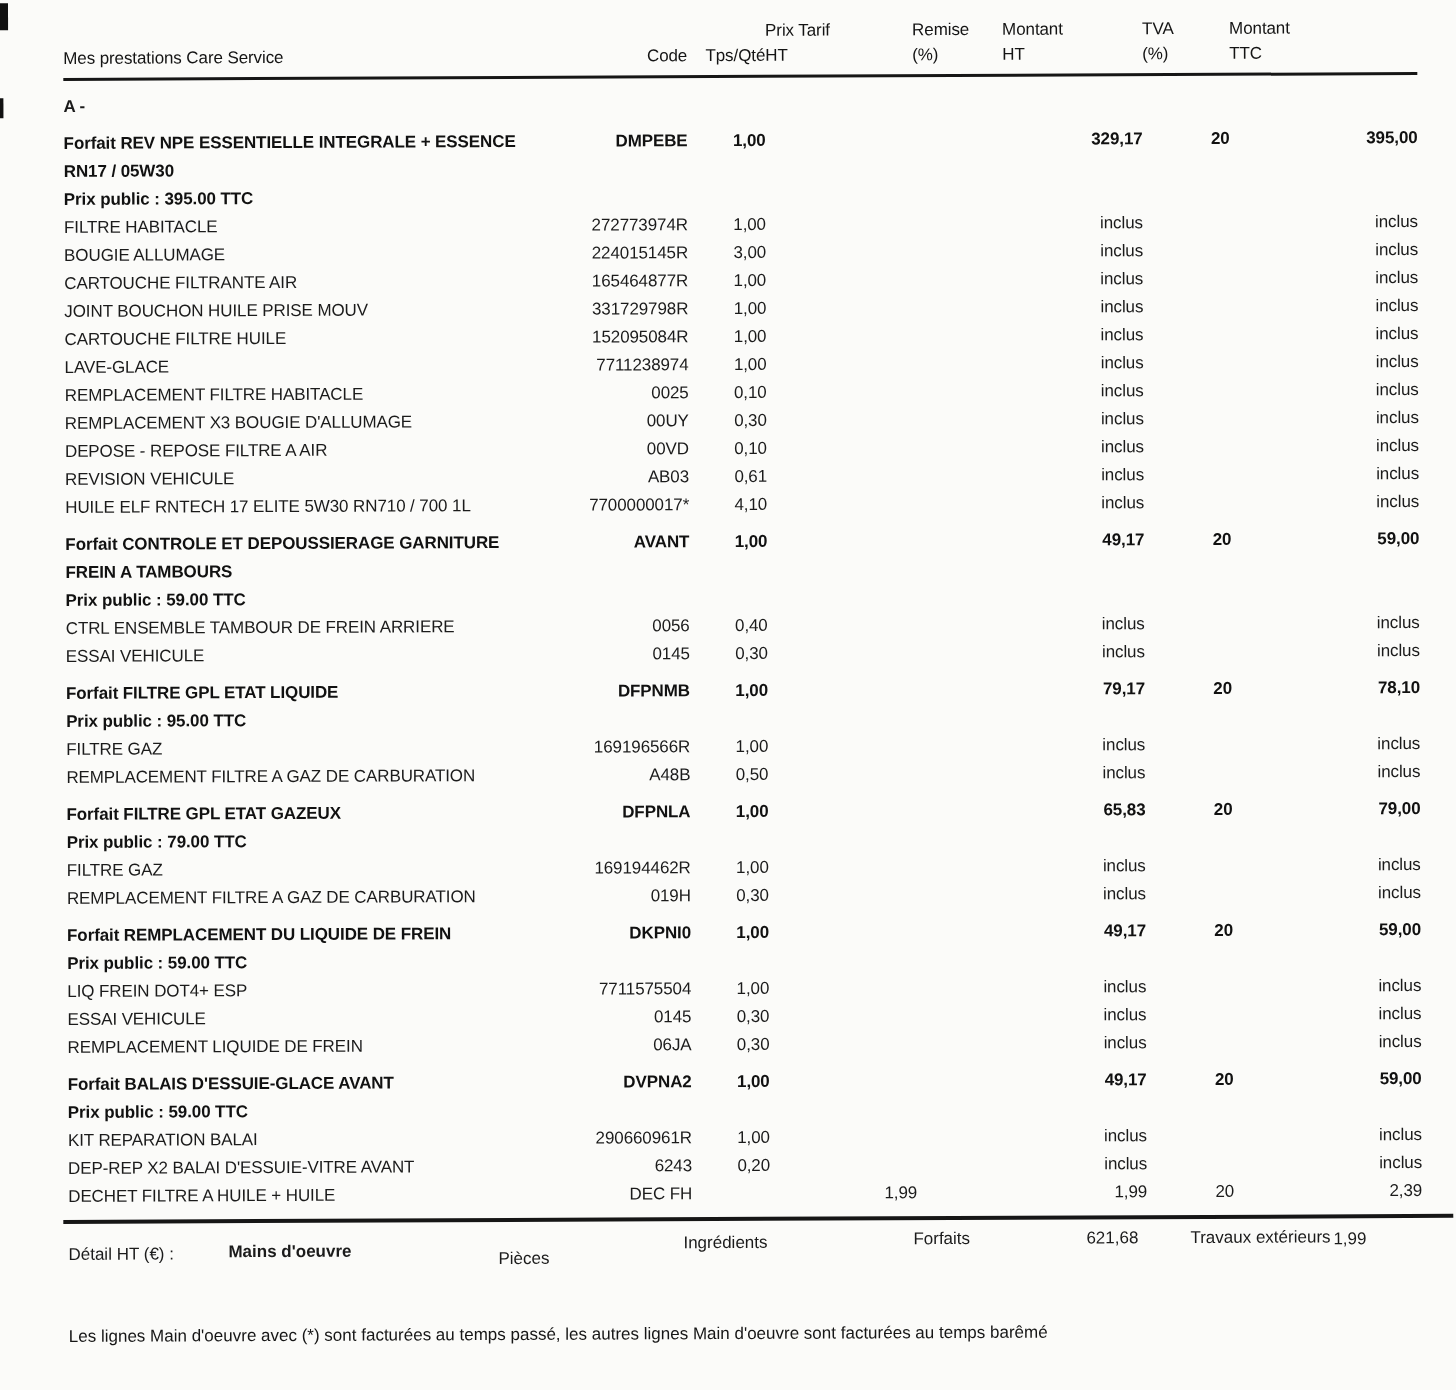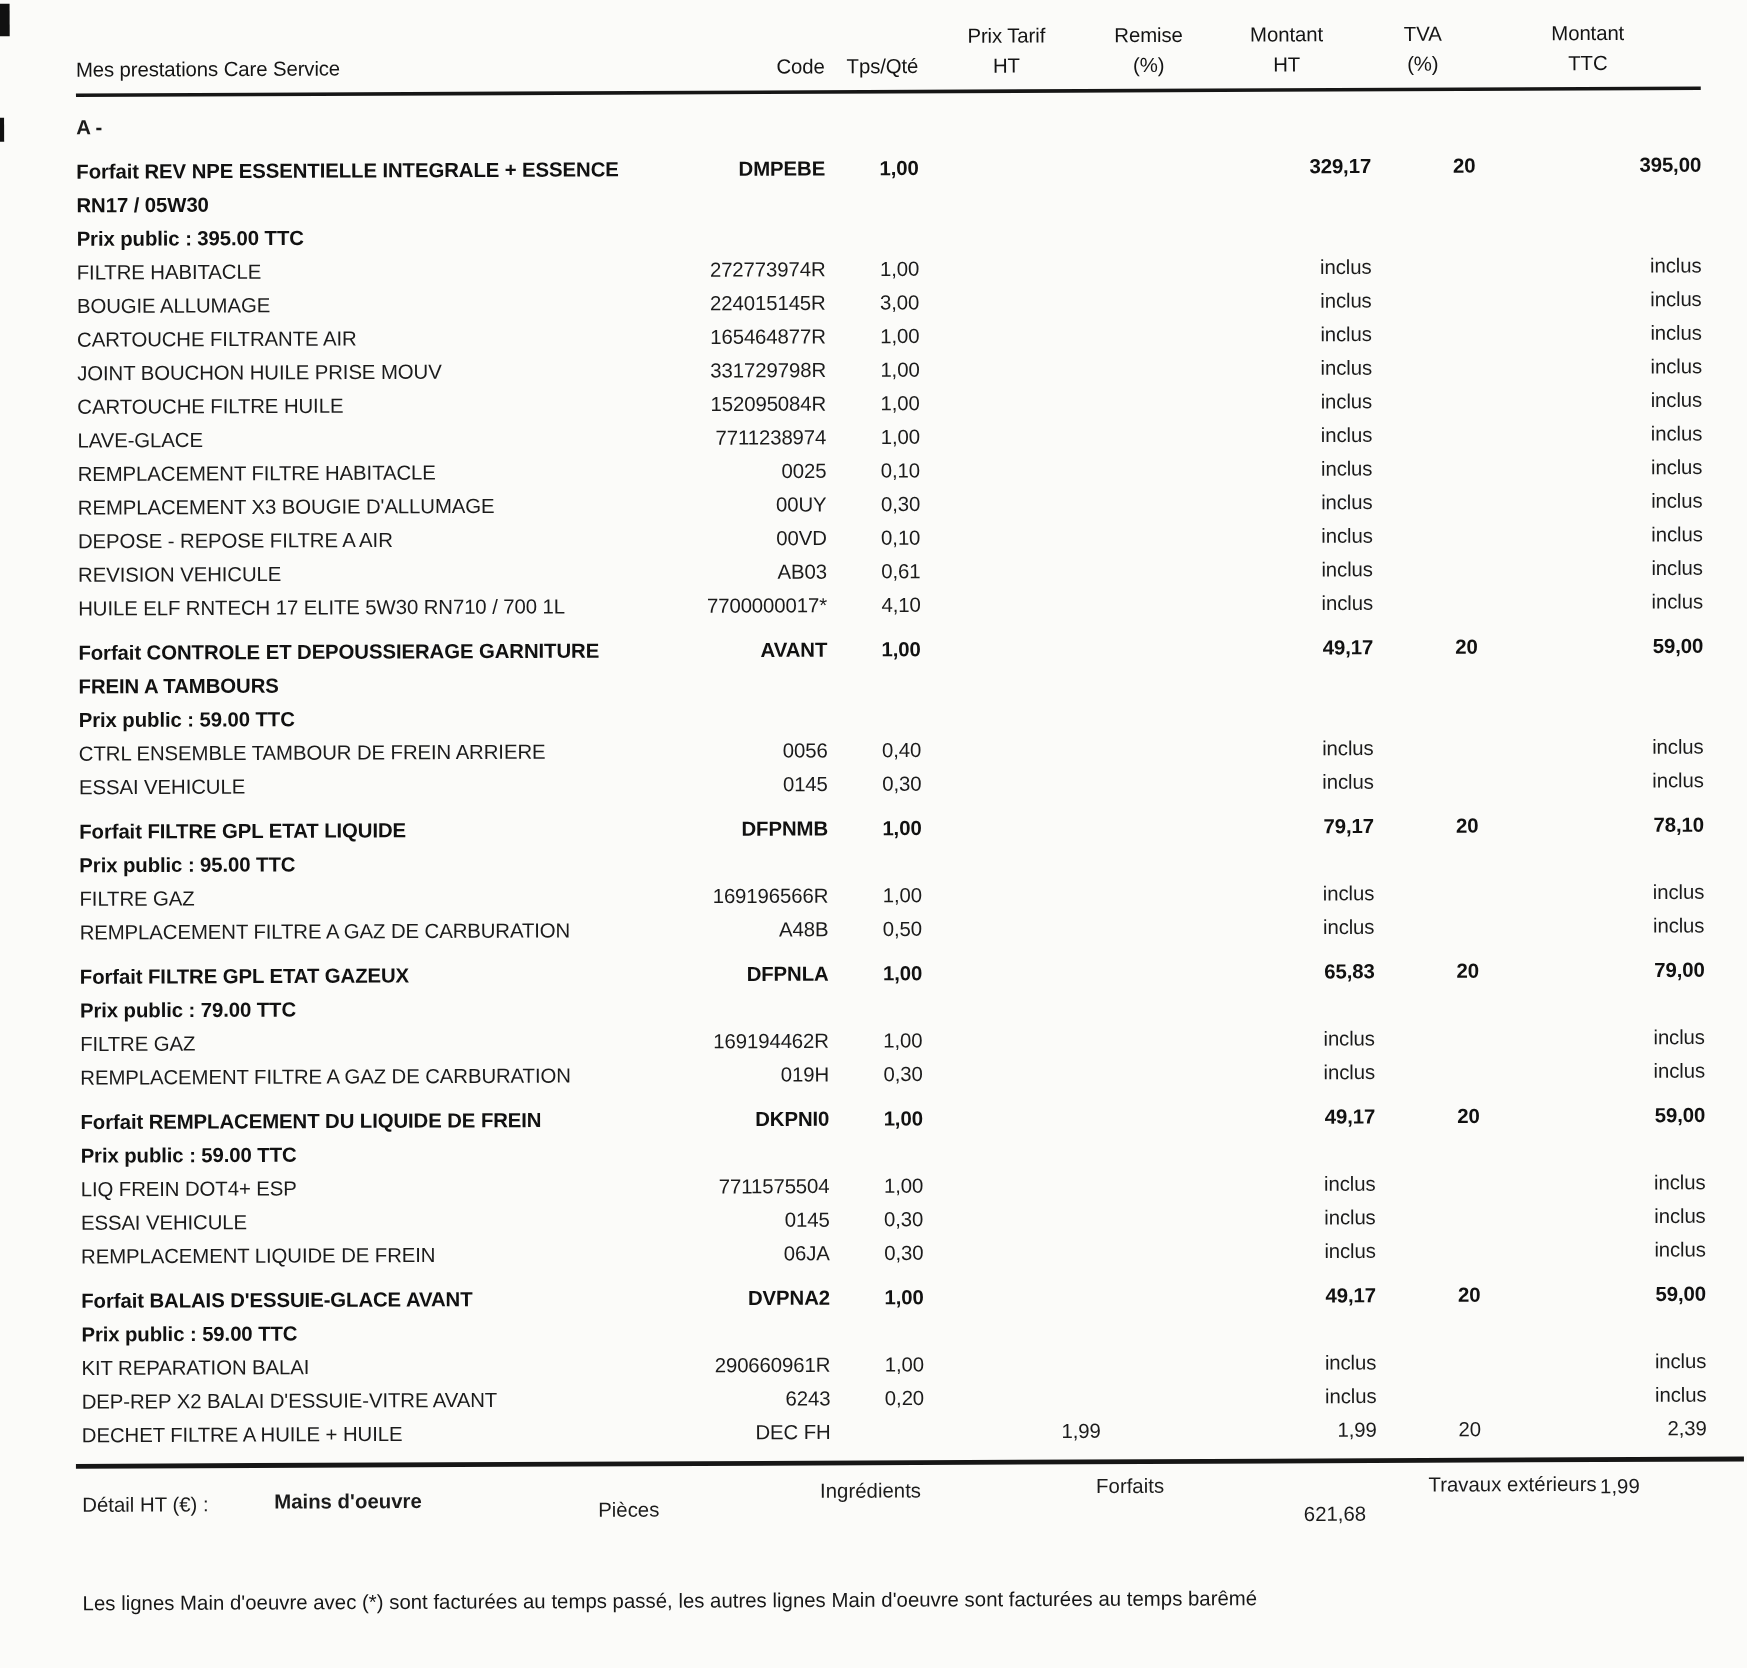--- a/index.html
+++ b/index.html
@@ -28,41 +28,41 @@
     grid-template-columns:487px 137px 78px 147px 90px 140px 87px 188px;
   }
   .cell{line-height:28px;font-size:17px;letter-spacing:-0.1px;}
   .c-label{text-align:left;padding-right:20px;}
   .c-code{text-align:right;}
   .c-qty,.c-pt,.c-rem,.c-mht,.c-tva,.c-ttc{text-align:right;}
 
   
   .thead{align-items:end;padding-top:4px;}
   .thead .cell{font-size:17px;line-height:25px;color:#141414;}
-  .th-two{text-align:center;}
+  .th-two{text-align:left;}
   .rule{border:0;border-top:3px solid #161616;margin:7px 0 6px 0;width:1354px;}
   .rule.bottom{border-top-width:4px;margin-top:9px;width:1390px;margin-left:-5px;}
 
   
   .row--group .c-label{font-weight:bold;}
   .row--group{margin:12px 0 2px 0;}
   .row--forfait{margin-top:9px;}
   .row--forfait .cell{font-weight:bold;color:#111;}
   .row--note .c-label{font-weight:bold;color:#111;}
   .row--item .cell{font-weight:normal;}
 
   
   .footer{position:relative;width:1390px;height:60px;margin-top:0;}
   .footer span{position:absolute;font-size:17px;line-height:26px;white-space:nowrap;}
   .f-detail{left:0;top:12px;}
   .f-mo{left:160px;top:10px;font-weight:bold;}
   .f-pieces{left:430px;top:6px;margin-top:12px;}
   .f-ingr{left:615px;top:3px;}
   .f-forfaits{left:845px;top:0;}
-  .f-forfaits-val{left:1018px;top:0;margin-top:24px;}
+  .f-forfaits-val{left:1018px;top:0;}
   .f-travaux{left:1122px;top:0;}
   .f-travaux-val{left:1265px;top:2px;}
   .note-line{font-size:17px;line-height:26px;margin-top:34px;white-space:nowrap;color:#161616;}
 </style>
 </head>
 <body>
 
 <div class="page">
   <div class="artifact a1"></div>
   <div class="artifact a2"></div>

